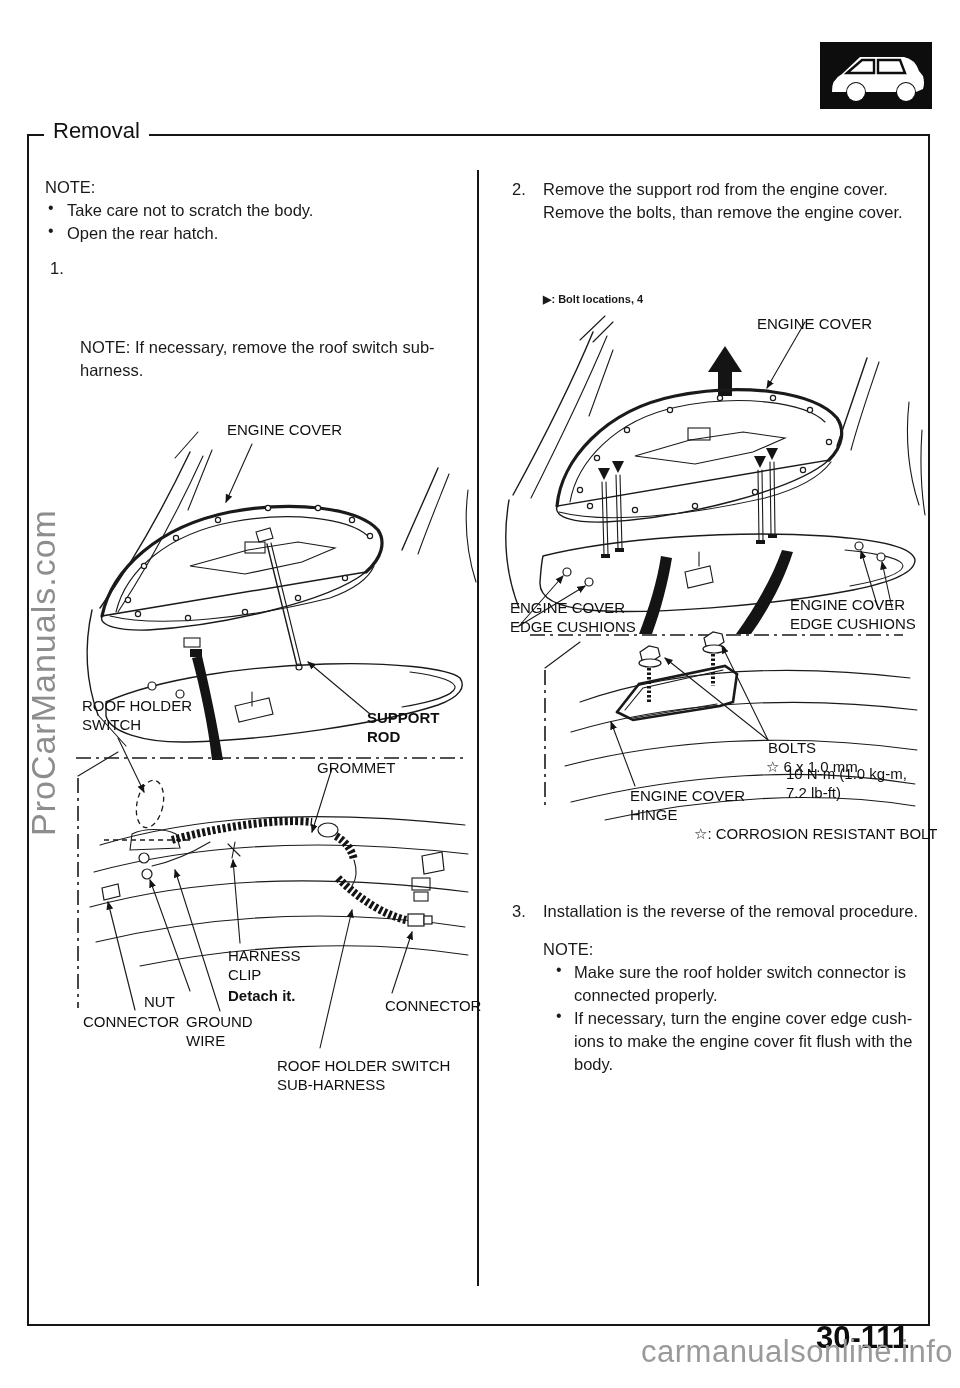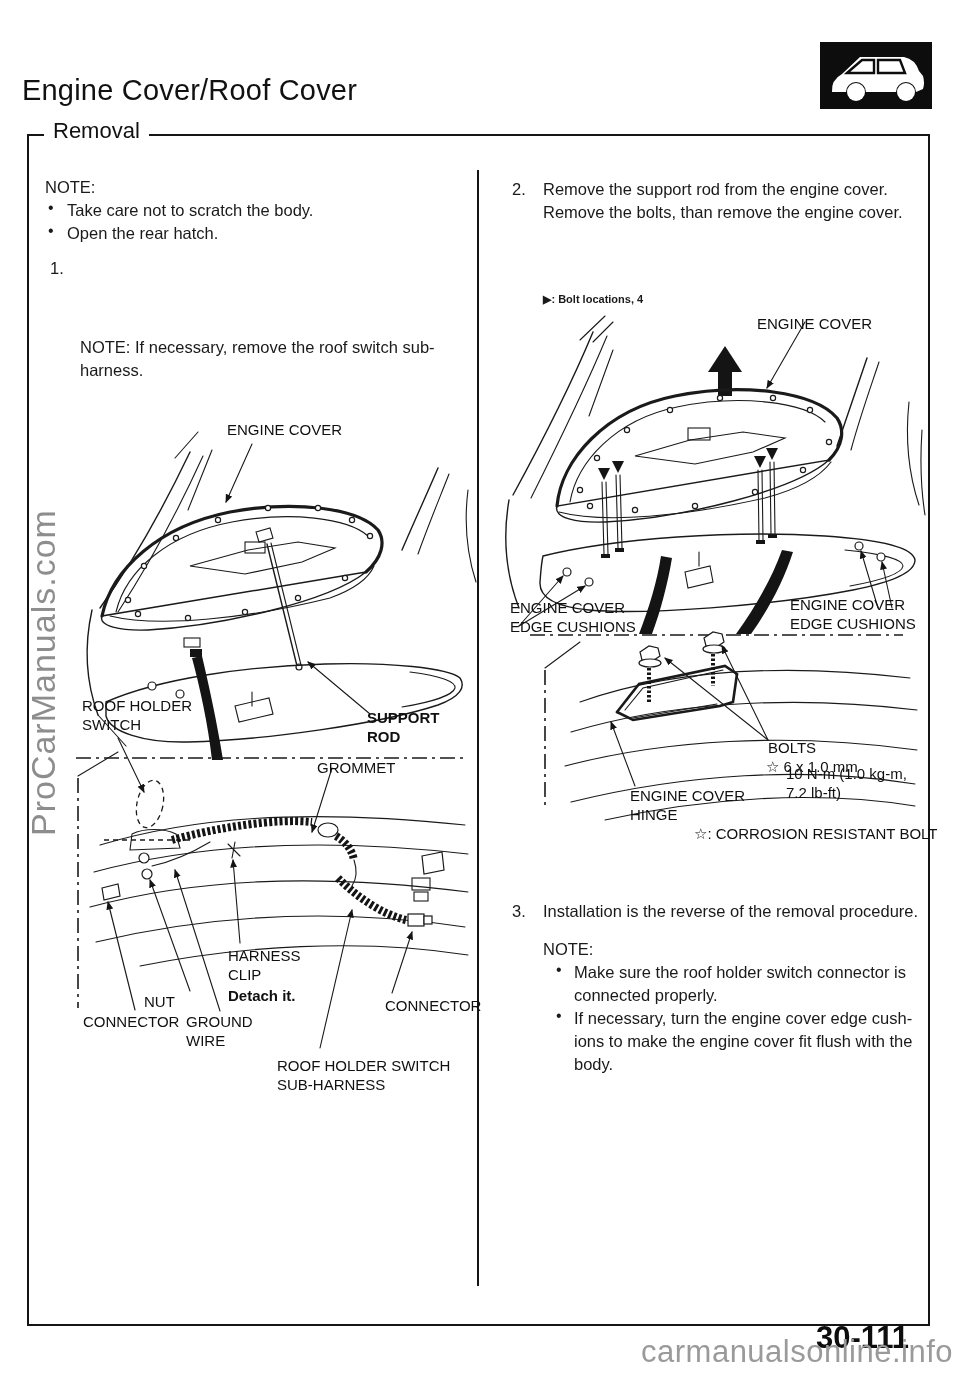--- a/index.html
+++ b/index.html
@@ -27,21 +27,20 @@
   .dashdot{stroke:#1a1a1a;fill:none;stroke-width:1.6;stroke-dasharray:15 5 3 5;}
   .dashed{stroke:#1a1a1a;fill:none;stroke-width:1.3;stroke-dasharray:5 4;}
   .corr{stroke:#141414;fill:none;stroke-width:8;stroke-dasharray:3 2.2;}
   .scr{fill:#fff;stroke:#1a1a1a;stroke-width:1.2;}
 </style>
 </head>
 <body>
 
 <div class="page">
 
-  <div class="title" style="left:22px;top:74px;">Engine Cover/Roof Cover</div>
 
   <svg style="left:820px;top:42px;" width="112" height="67" viewBox="0 0 112 67">
     <rect x="0" y="0" width="112" height="67" fill="#0d0d0d"></rect>
     <path d="M12 50 Q11 38 22 32 L40 15 L84 15 Q95 17 99 29 L103 34 Q105 41 103 47 L96 50
              A10 10 0 0 0 76 50 L46 50 A10 10 0 0 0 26 50 Z" fill="#ffffff"></path>
     <circle cx="36" cy="50" r="9" fill="#ffffff"></circle>
     <circle cx="86" cy="50" r="9" fill="#ffffff"></circle>
     <path d="M27 31 L42 18 L54 18 L54 31 Z M58 18 L80 18 L85 31 L58 31 Z" fill="#ffffff" stroke="#0d0d0d" stroke-width="2.4"></path>
   </svg>
 

